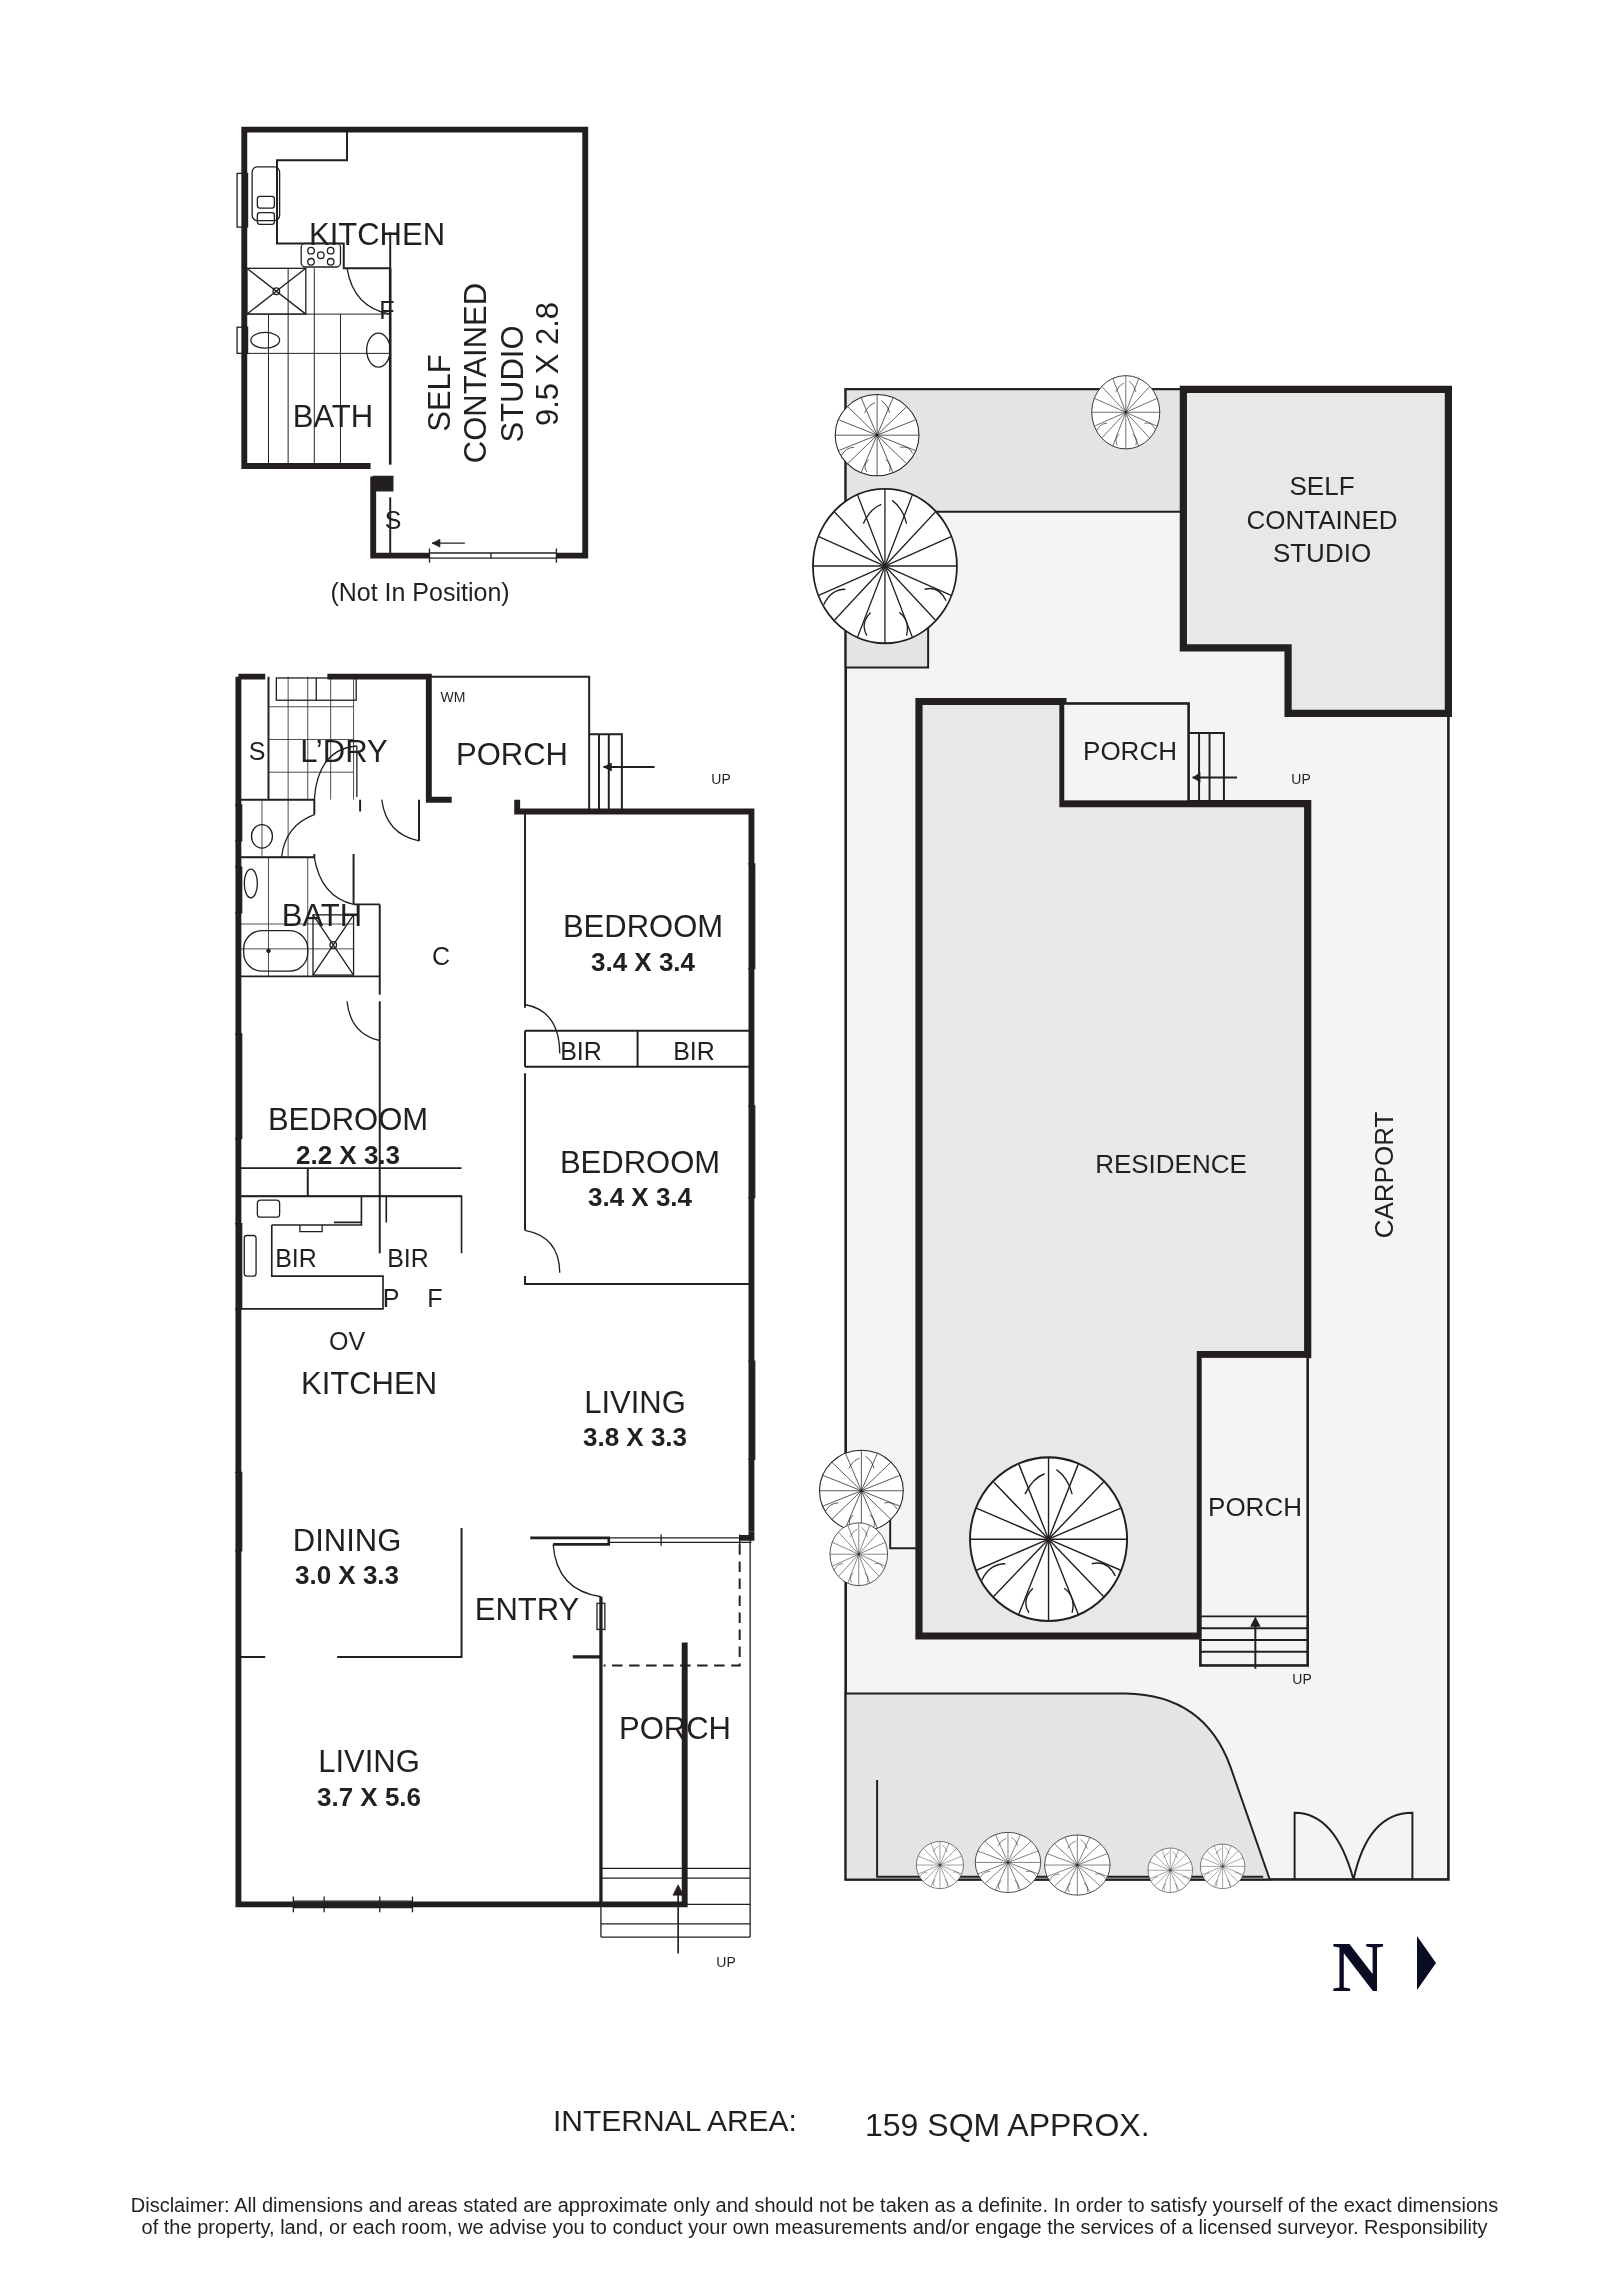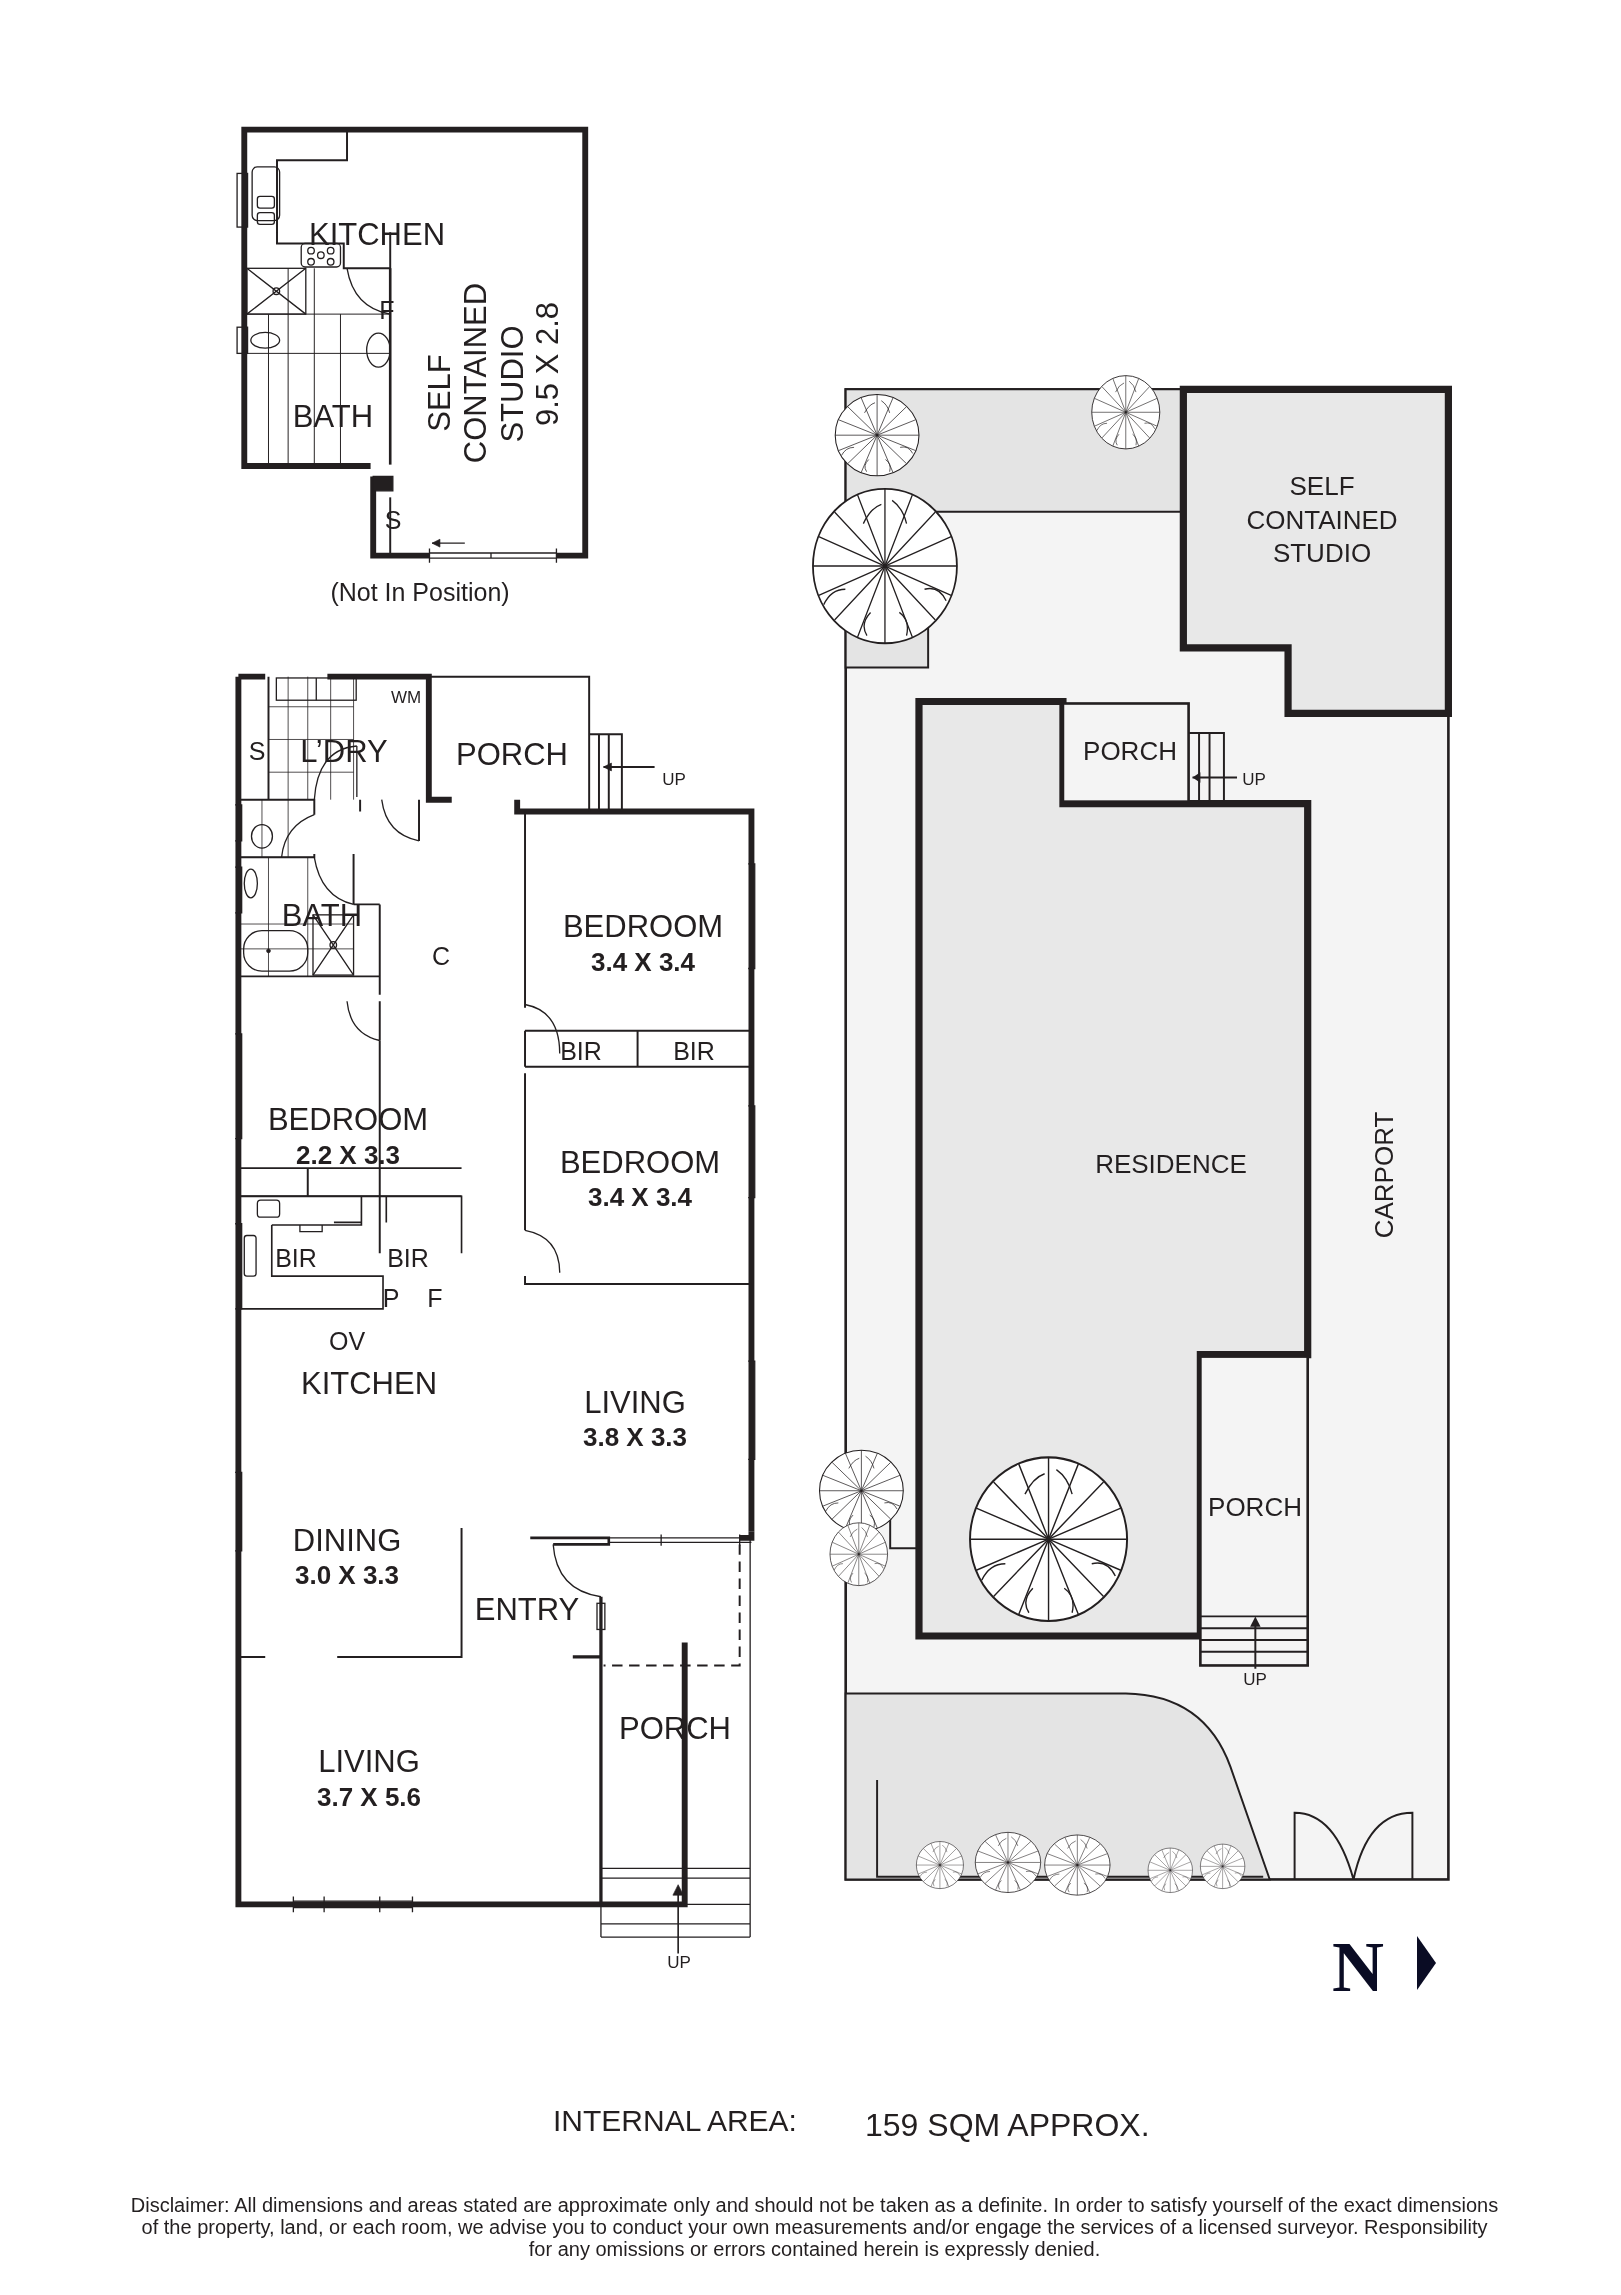--- a/index.html
+++ b/index.html
@@ -4,21 +4,21 @@
 <style>
   html, body { margin:0; padding:0; background:#ffffff; }
   body { width:1622px; height:2295px; position:relative; overflow:hidden;
          font-family:"Liberation Sans", "DejaVu Sans", sans-serif; color:#231f20; }
   svg#plan { position:absolute; left:0; top:0; width:1622px; height:2295px; }
   .lbl { position:absolute; white-space:nowrap; text-align:center; line-height:1; color:#231f20;
          font-family:"Liberation Sans", sans-serif; transform:translate(-50%,-50%); }
   .room { font-size:31px; }
   .dim { font-size:26px;font-weight:bold; }
   .sm { font-size:25px; }
-  .xs { font-size:17px; }
+  .xs { font-size:14px;margin-left:47px; }
   .site { font-size:26px; }
   .vert { transform:translate(-50%,-50%) rotate(-90deg); }
   .north { position:absolute; left:1332px; top:1931px; font-family:"Liberation Serif", serif;
            font-weight:bold; font-size:72px; color:#0a0c24; line-height:1; }
   .north-arrow { position:absolute; left:1417px; top:1936px; width:0; height:0;
            border-top:27.5px solid transparent; border-bottom:27.5px solid transparent;
            border-left:19.6px solid #0a0c24; }
   .area { position:absolute; top:2106px; font-size:30px; line-height:1; }
   .area-val { position:absolute; top:2109px; font-size:32px; line-height:1; }
   .disclaimer { position:absolute; left:65px; top:2194px; width:1499px; text-align:center;
@@ -241,15 +241,14 @@
 
 <div class="north">N</div>
 <div class="north-arrow"></div>
 
 <div class="area" style="left:553px">INTERNAL AREA:</div>
 <div class="area-val" style="left:865px">159 SQM APPROX.</div>
 
 <div class="disclaimer">
   <span>Disclaimer: All dimensions and areas stated are approximate only and should not be taken as a definite. In order to satisfy yourself of the exact dimensions</span>
   <span>of the property, land, or each room, we advise you to conduct your own measurements and/or engage the services of a licensed surveyor. Responsibility</span>
-  <span>for any omissions or errors contained herein is expressly denied.</span>
 </div>
 
 
 </body></html>

